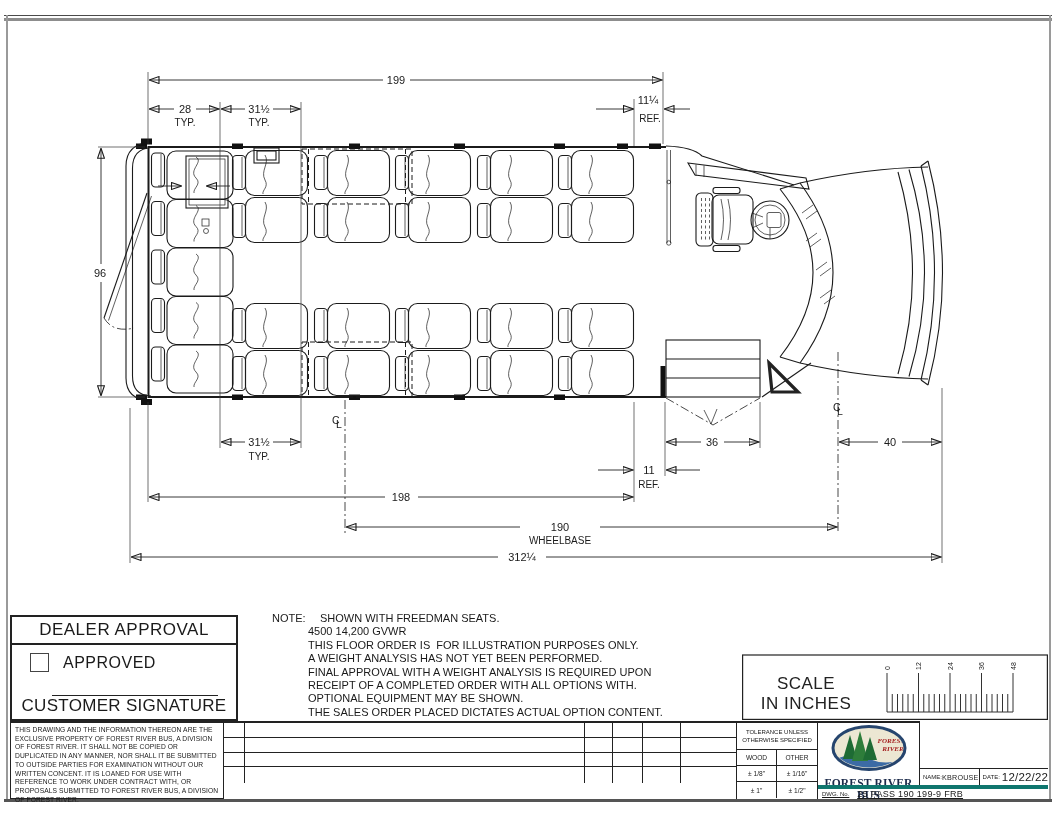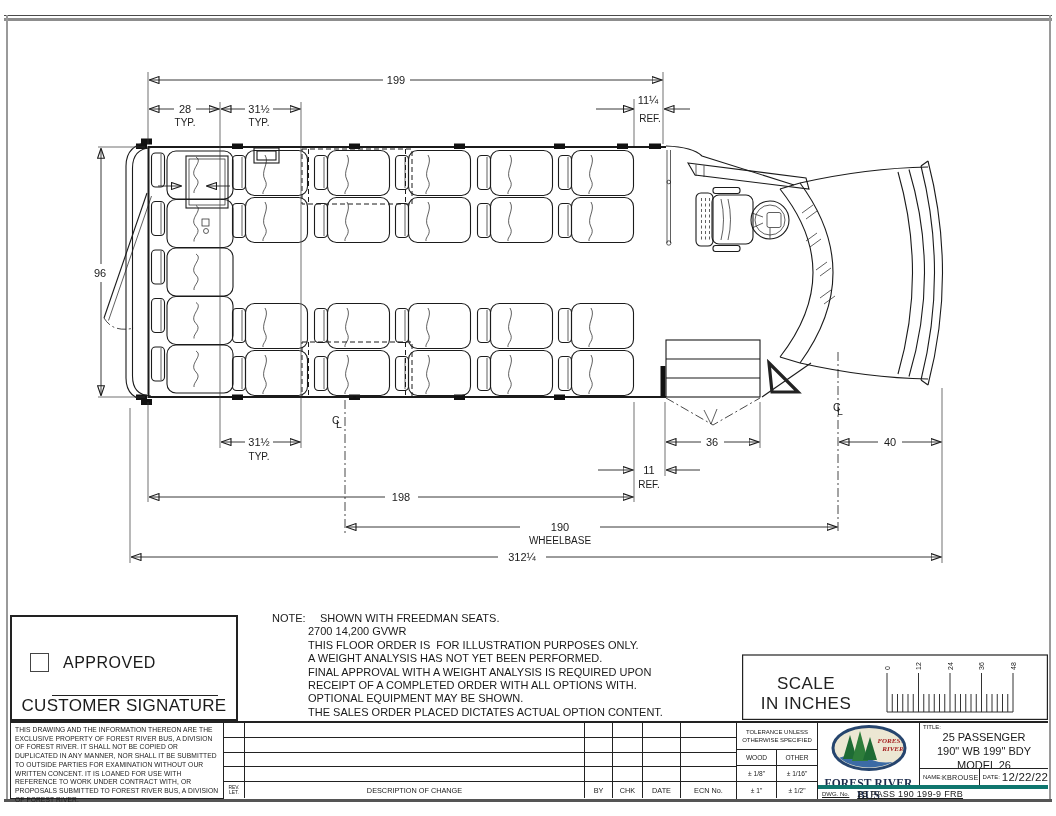--- a/index.html
+++ b/index.html
@@ -384,34 +384,35 @@
       <text class="halo typ" x="560" y="544">WHEELBASE</text>
     </g>
     <g>
       <line class="dimln" x1="498" y1="557" x2="131.5" y2="557" marker-end="url(#ar)"></line>
       <line class="dimln" x1="546" y1="557" x2="940.5" y2="557" marker-end="url(#ar)"></line>
       <text class="halo" x="522" y="561">312¼</text>
     </g>
   </svg>
 
   <div class="dealer">
+    <div class="dealer-title">DEALER APPROVAL</div>
     <div class="approved-row">
       <div class="chk"></div>
       <div class="approved-label">APPROVED</div>
     </div>
     <div class="sig-line"></div>
     <div class="sig-label">CUSTOMER SIGNATURE</div>
   </div>
 
   <div class="notes">
     <div class="note-row">
       <span class="note-label">NOTE:</span>
       <span class="note-line first">SHOWN WITH FREEDMAN SEATS.</span>
     </div>
-    <div class="note-line">2700 14,200 GVWR</div>
+    <div class="note-line">4500 14,200 GVWR</div>
     <div class="note-line">THIS FLOOR ORDER IS  FOR ILLUSTRATION PURPOSES ONLY.</div>
     <div class="note-line">A WEIGHT ANALYSIS HAS NOT YET BEEN PERFORMED.</div>
     <div class="note-line">FINAL APPROVAL WITH A WEIGHT ANALYSIS IS REQUIRED UPON</div>
     <div class="note-line">RECEIPT OF A COMPLETED ORDER WITH ALL OPTIONS WITH.</div>
     <div class="note-line">OPTIONAL EQUIPMENT MAY BE SHOWN.</div>
     <div class="note-line">THE SALES ORDER PLACED DICTATES ACTUAL OPTION CONTENT.</div>
   </div>
 
   <div class="scalebox">
     <svg width="306" height="80" viewBox="0 0 306 80">
@@ -484,31 +485,20 @@
         <div></div>
     </div>
     <div class="rev-row">
       <div></div>
         <div></div>
         <div></div>
         <div></div>
         <div></div>
         <div></div>
     </div>
-    <div class="rev-row">
-      <div class="rev-let">
-        <span>REV.</span>
-          <span>LET.</span>
-      </div>
-      <div class="rev-hdr">DESCRIPTION OF CHANGE</div>
-      <div class="rev-hdr">BY</div>
-      <div class="rev-hdr">CHK</div>
-      <div class="rev-hdr">DATE</div>
-      <div class="rev-hdr">ECN No.</div>
-    </div>
   </div>
 
   <div class="tol">
     <div class="tol-hdr">
       <span>TOLERANCE UNLESS</span>
       <span>OTHERWISE SPECIFIED</span>
     </div>
     <div class="tol-grid">
       <div>WOOD</div>
       <div>OTHER</div>
@@ -537,26 +527,20 @@
       </g>
     </svg>
     <div class="brand">FOREST RIVER BUS</div>
   </div>
 
   <div class="dwgrow">
     <span class="dwg-label">DWG. No.</span>
     <span class="dwg-val">25 PASS 190 199-9 FRB</span>
   </div>
 
-  <div class="titlecell">
-    <div class="title-label">TITLE:</div>
-    <div class="t1">25 PASSENGER</div>
-    <div class="t2">190" WB 199" BDY</div>
-    <div class="t3">MODEL 26</div>
-  </div>
 
   <div class="namedate">
     <div class="namecell">
       <span class="lbl6">NAME:</span>
       <span class="val7">KBROUSE</span>
     </div>
     <div class="datecell">
       <span class="lbl6">DATE:</span>
       <span class="dateval">12/22/22</span>
     </div>

